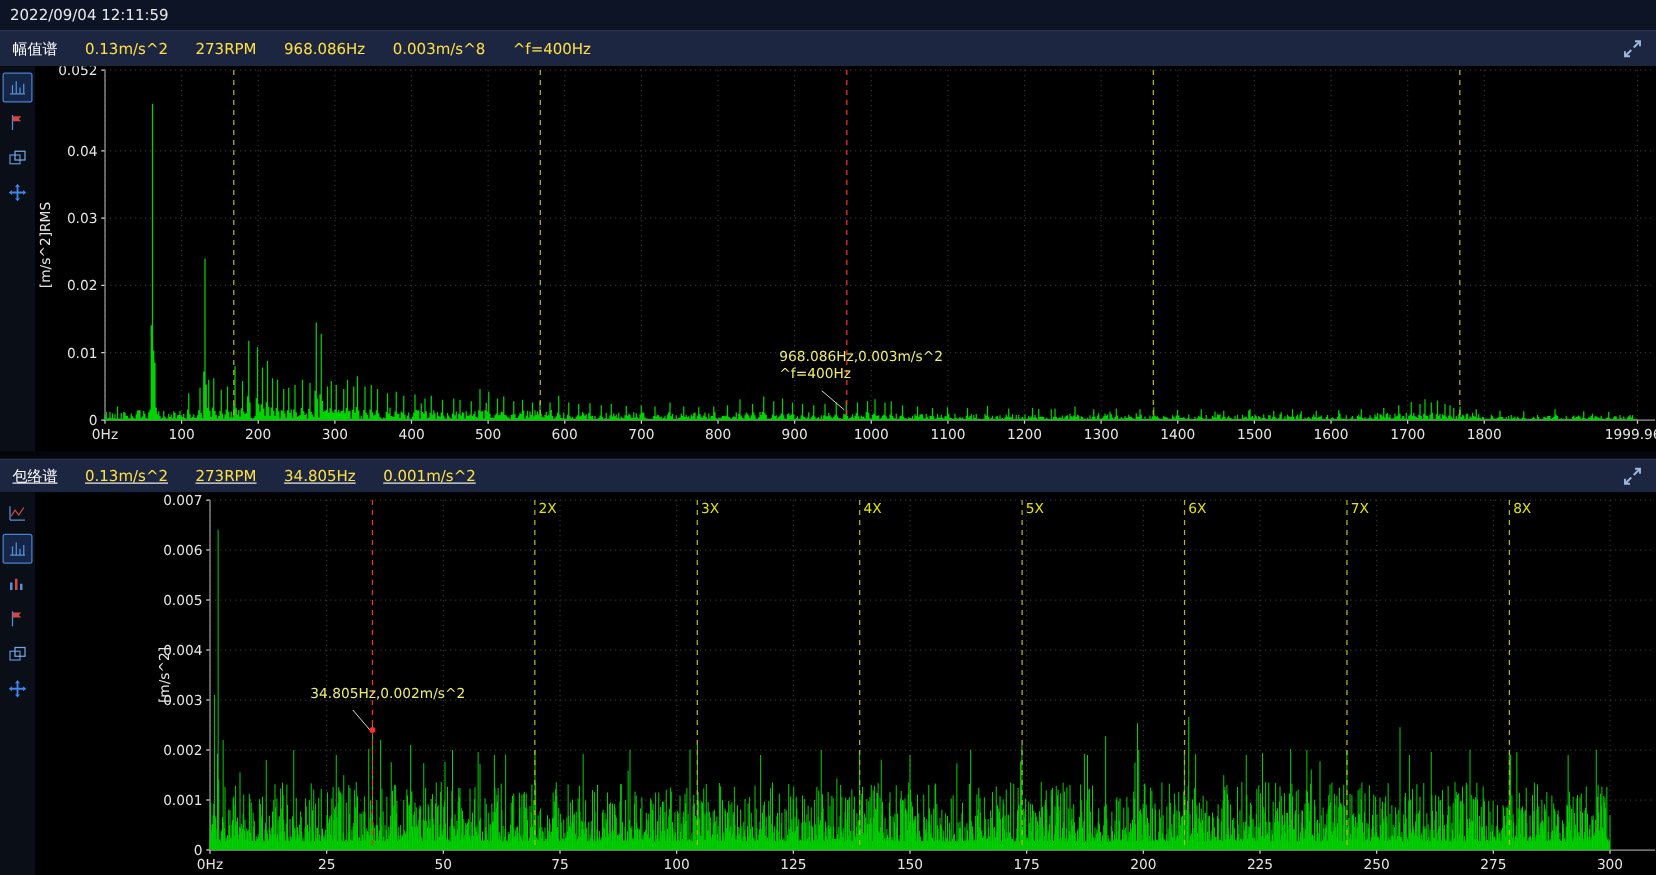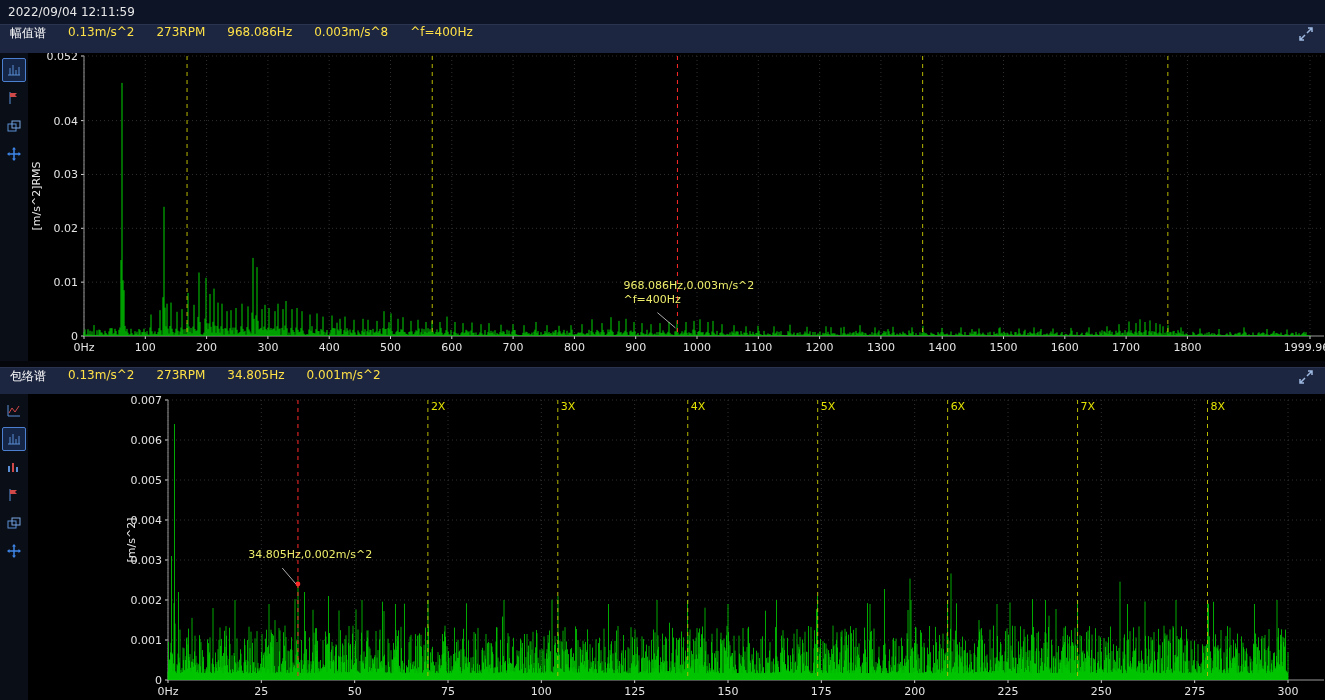--- a/index.html
+++ b/index.html
@@ -6,25 +6,25 @@
   body{
     width:1325px;height:700px;overflow:hidden;background:#04060c;
     font-family:"DejaVu Sans","Liberation Sans",sans-serif;color:#e8e8e8;
     -webkit-font-smoothing:antialiased;
   }
   .titlebar{
     height:24px;background:#0d1426;display:flex;align-items:center;
     padding:0 8px;font-size:12px;gap:46px;white-space:nowrap;
   }
   .panel-header{
-    background:#1d2640;display:flex;font-size:12px;
+    background:#1d2640;display:flex;align-items:center;font-size:12px;
     padding:0 10px;gap:22px;border-top:1px solid #2a3350;white-space:nowrap;
   }
   .panel-header.h1{height:28px;}
-  .panel-header.h2{height:26px;}
+  .panel-header.h2{height:26px;text-decoration:underline;}
   .ph-title{color:#ffffff;}
   .ph-stat{color:#fde047;}
   .spacer{flex:1;}
   .expand{width:18px;height:18px;display:flex;align-items:center;justify-content:center;cursor:pointer;}
   .panel-body{display:flex;height:308px;background:#000;}
   .gap-strip{height:6px;background:#04060c;}
   .sidebar{
     width:28px;background:#0a0e16;display:flex;flex-direction:column;
     align-items:center;padding-top:5px;gap:4px;flex:0 0 28px;
   }

